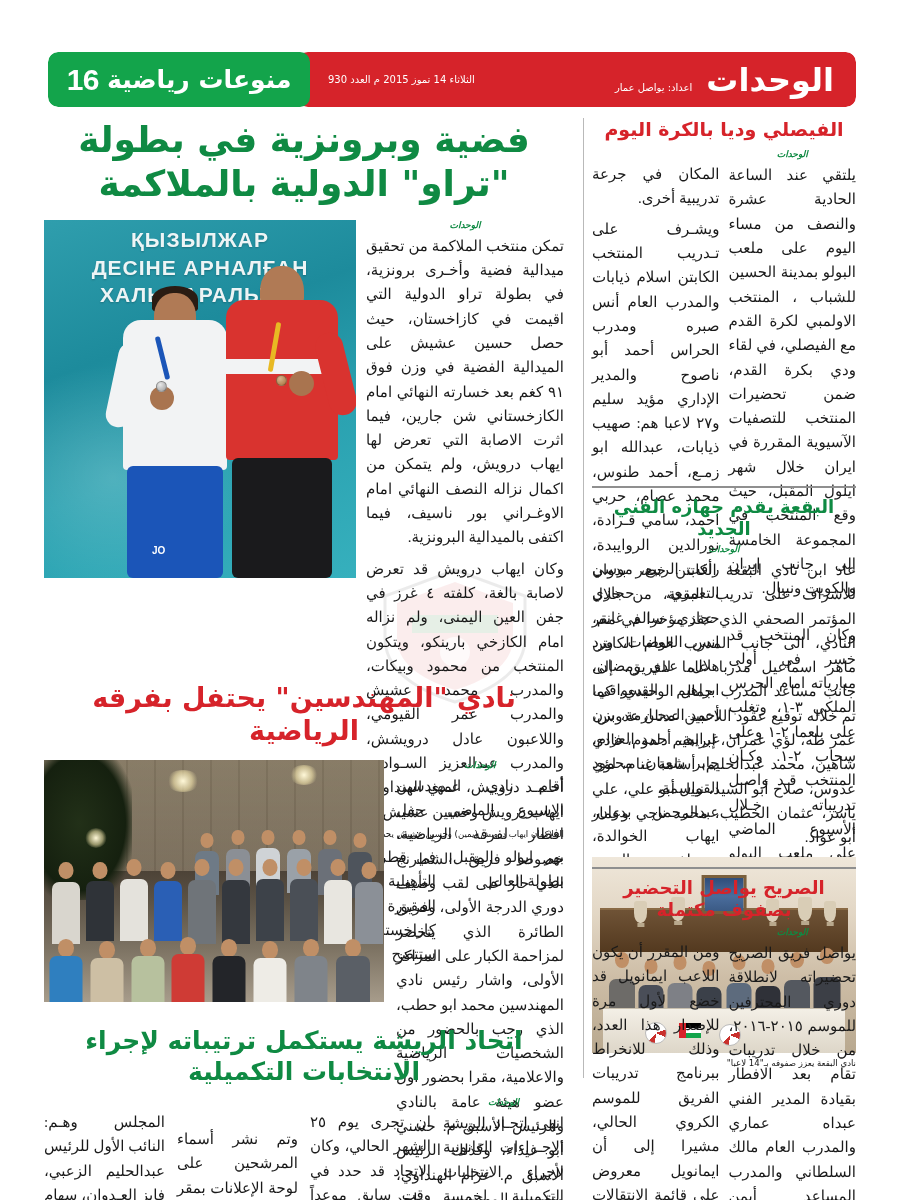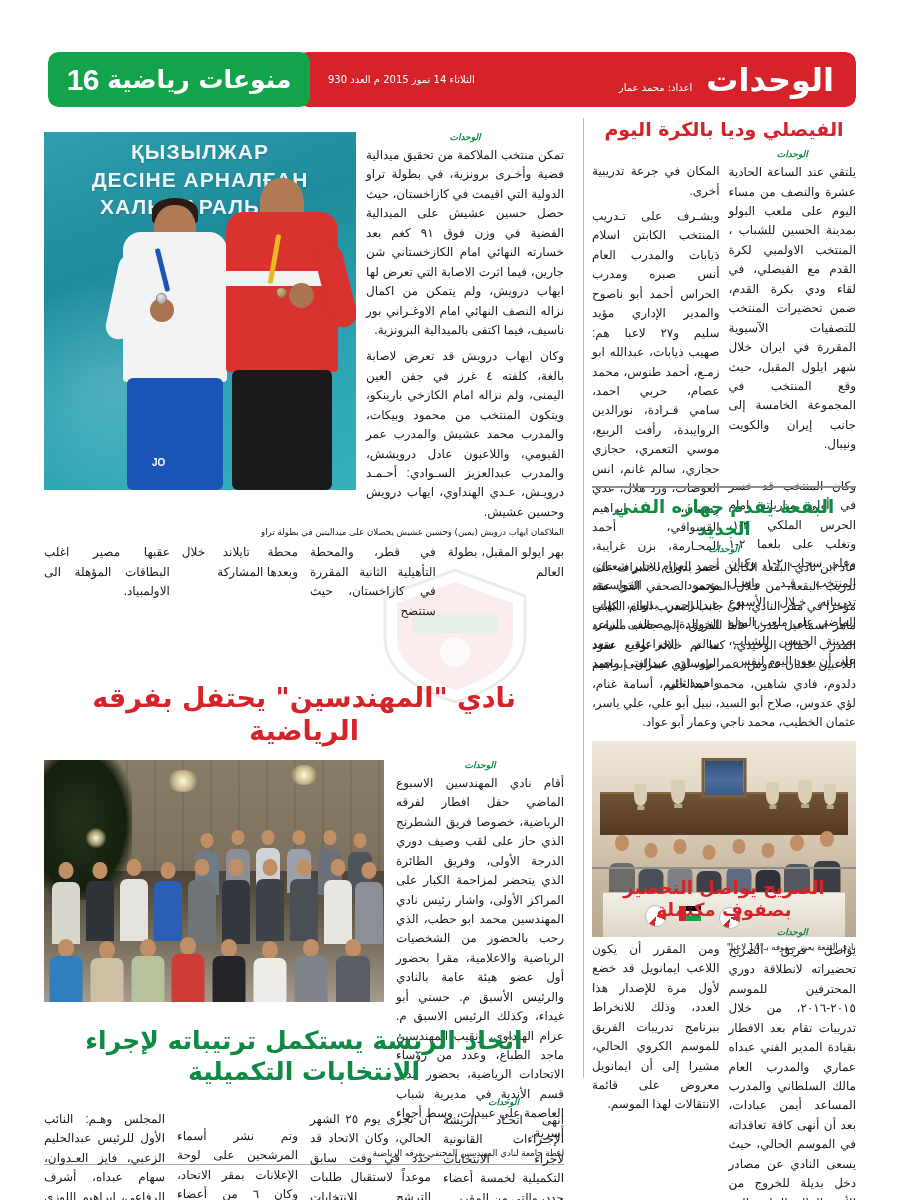--- a/index.html
+++ b/index.html
@@ -71,23 +71,23 @@
   .hl.green { color: #0f8a43; }
   .hl.red   { color: #d6232a; }
 
   .byline {
     color: #0f8a43; font-size: 9px; font-weight: bold;
     text-align: center; font-style: italic;
     margin-bottom: 4px;
   }
 
   .body-col {
-    font-size: 12px; line-height: 1.62;
+    font-size: 15px; line-height: 1.62;
     text-align: justify; color: #1a1a1a;
-    font-family: Liberation Sans, sans-serif;
+    font-family: Liberation Serif, serif;
     -webkit-hyphens: none;
   }
 
   .caption {
     font-size: 8.6px; color: #111; text-align: right;
     padding-top: 5px;
   }
 
   .sep {
     height: 1px; background: #a8a8a8; width: 100%;
@@ -234,37 +234,41 @@
 <div id="page">
 
   <div class="masthead">
     <div class="mast-green">
       <span class="sect-name">منوعات رياضية</span>
       <span class="page-num">16</span>
     </div>
     <div class="mast-red">
       <div class="mast-left-group">
         <span class="paper-logo">الوحدات</span>
-        <span class="editor">اعداد: محمد عمار</span>
+        <span class="editor">اعداد: يواصل عمار</span>
       </div>
       <span class="issue">الثلاثاء 14 تموز 2015 م العدد 930</span>
     </div>
   </div>
 
   <div class="vrule"></div>
 
   <svg class="watermark" viewBox="0 0 210 150">
     <path d="M105 10 L175 36 L175 78 Q175 120 105 142 Q35 120 35 78 L35 36 Z" fill="none" stroke="#8a8a8a" stroke-width="3"></path>
     <path d="M105 22 L163 43 L163 78 Q163 112 105 130 Q47 112 47 78 L47 43 Z" fill="#d6232a" opacity=".5"></path>
     <rect x="62" y="55" width="86" height="18" fill="#13a44b" opacity=".6"></rect>
     <circle cx="105" cy="92" r="15" fill="#ffffff" opacity=".7"></circle>
   </svg>
 
   <div style="position:absolute; right:336px; top:118px; width:520px;">
 
+    <div class="hl green" style="font-size:36px; letter-spacing:-0.5px;">
+      <div>فضية وبرونزية في بطولة</div>
+      <div>"تراو" الدولية بالملاكمة</div>
+    </div>
 
     <div style="display:flex; flex-direction:row; gap:10px; margin-top:14px;">
 
       <div style="width:198px;">
         <div class="byline" style="text-align:center;">الوحدات</div>
         <div class="body-col">تمكن منتخب الملاكمة من تحقيق ميدالية فضية وأخـرى برونزية، في بطولة تراو الدولية التي اقيمت في كازاخستان، حيث حصل حسين عشيش على الميدالية الفضية في وزن فوق ٩١ كغم بعد خسارته النهائي امام الكازخستاني شن جارين، فيما اثرت الاصابة التي تعرض لها ايهاب درويش، ولم يتمكن من اكمال نزاله النصف النهائي امام الاوغـراني بور ناسيف، فيما اكتفى بالميدالية البرونزية.</div>
         <div class="body-col" style="margin-top:7px;">وكان ايهاب درويش قد تعرض لاصابة بالغة، كلفته ٤ غرز في جفن العين اليمنى، ولم نزاله امام الكازخي بارينكو، ويتكون المنتخب من محمود وبيكات، والمدرب محمد عشيش والمدرب عمر القيومي، واللاعبون عادل درويشش، والمدرب عبدالعزيز السـوادي: أحـمـد درويـش، عـدي الهنداوي، ايهاب درويش وحسين عشيش.</div>
       </div>
 
       <div class="photo photo-boxers" style="width:312px; height:358px;">

